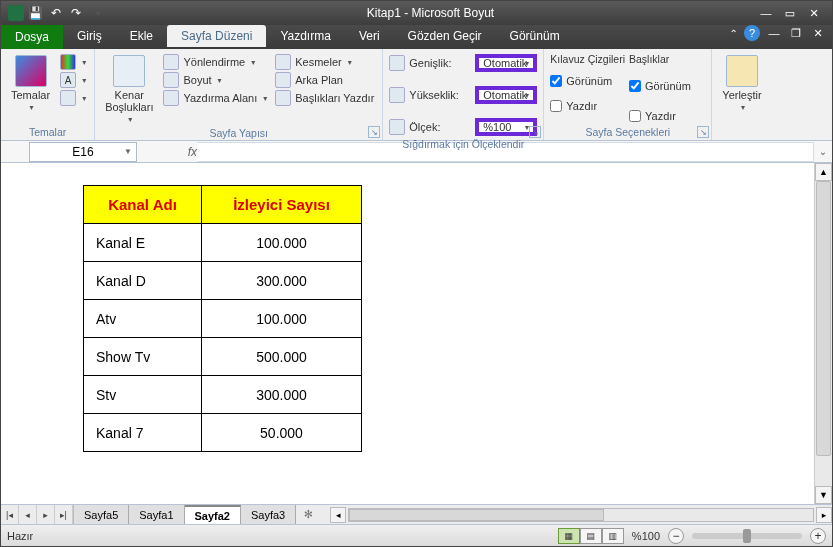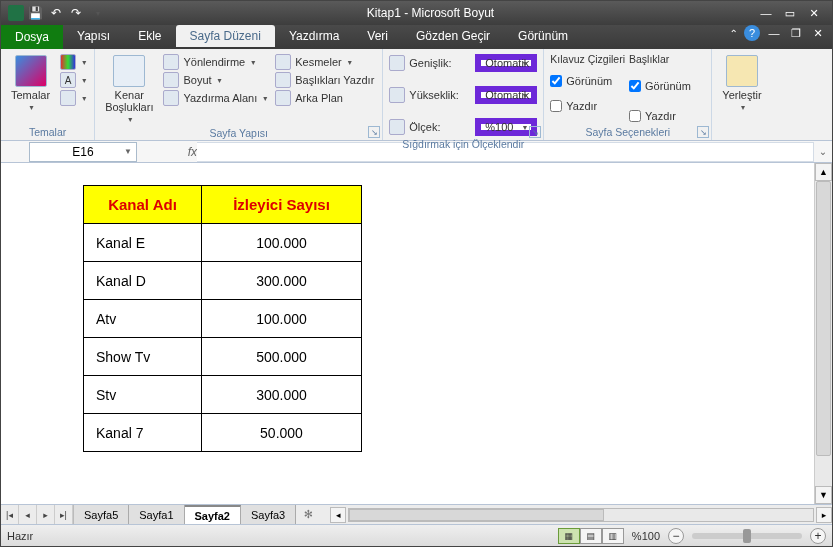--- a/index.html
+++ b/index.html
@@ -27,21 +27,21 @@
 .ribbon { height: 92px; background: #f1f1f1; border-bottom: 1px solid #b7c4d6; display: flex; font-size: 11px; color: #333; }
 .group { border-right: 1px solid #ccd8e6; padding: 4px 6px 2px; display: flex; flex-direction: column; justify-content: space-between; position:relative; }
 .group-label { text-align: center; color: #5a7aa0; font-size: 10.5px; padding-top: 1px; }
 .group-body { display: flex; align-items: flex-start; gap: 4px; flex: 1; }
 .big-btn { display: flex; flex-direction: column; align-items: center; gap: 2px; padding: 2px 4px; cursor: pointer; }
 .big-btn .ic { width: 32px; height: 32px; background: #e7eef6; border: 1px solid #9db8d2; border-radius: 2px; }
 .small-list { display: flex; flex-direction: column; gap: 0px; }
 .small-item { display: flex; align-items: center; gap: 4px; padding: 1px 2px; cursor: pointer; white-space: nowrap; }
 .sm-ic { width: 16px; height: 16px; background: #e0e8f0; border: 1px solid #aac; border-radius: 2px; flex-shrink:0; }
 .dd { font-size: 8px; color: #555; margin-left: 2px; }
-.combo { height: 18px; border: 6px solid #6d28d9; background: #fff; font-size: 11px; padding: 0 14px 0 4px; width: 62px; position: relative; display:flex; align-items:center; }
+.combo { height: 18px; border: 4px solid #6d28d9; background: #fff; font-size: 11px; padding: 0 14px 0 4px; width: 62px; position: relative; display:flex; align-items:center; }
 .combo::after { content: "▼"; position: absolute; right: 3px; font-size: 7px; color: #555; }
 .scale-row { display:flex; align-items:center; gap:4px; height:20px; }
 .scale-lbl { width: 62px; text-align:left; }
 .chk { display:flex; align-items:center; gap:4px; height:18px; }
 .chk input { width: 12px; height: 12px; }
 .dialog-launcher { position:absolute; right:2px; bottom:2px; width:12px; height:12px; border:1px solid #9db8d2; font-size:8px; display:flex; align-items:center; justify-content:center; cursor:pointer; color:#5a7aa0; }
 
 
 .fbar { height: 22px; border-bottom: 1px solid #b7c4d6; display: flex; align-items: center; background: #f6f6f6; font-size: 12px; }
 .namebox { width: 108px; height: 20px; border: 1px solid #abc; background: #fff; text-align: center; margin-left: 28px; position: relative; display:flex; align-items:center; justify-content:center; }
@@ -102,21 +102,21 @@
   <div class="title-center">Kitap1 - Microsoft Boyut</div>
   <div class="win-controls">
     <div class="win-btn">—</div>
     <div class="win-btn">▭</div>
     <div class="win-btn">✕</div>
   </div>
 </div>
 
 <div class="ribbon-tabs">
   <div class="tab-file">Dosya</div>
-  <div class="tab">Yapısı</div>
+  <div class="tab">Giriş</div>
     <div class="tab">Ekle</div>
     <div class="tab active">Sayfa Düzeni</div>
     <div class="tab">Yazdırma</div>
     <div class="tab">Veri</div>
     <div class="tab">Gözden Geçir</div>
     <div class="tab">Görünüm</div>
   <div class="help-area">
     <div style="font-size:10px;">⌃</div>
     <div class="help-circle">?</div>
     <div class="rib-win-btn">—</div>
@@ -178,25 +178,25 @@
           </div>
       </div>
       <div class="small-list">
         <div class="small-item">
             <div class="sm-ic"></div>
             <span>Kesmeler</span>
             <span class="dd">▾</span>
           </div>
         <div class="small-item">
             <div class="sm-ic"></div>
+            <span>Arka Plan</span>
+          </div>
+        <div class="small-item">
+            <div class="sm-ic"></div>
             <span>Başlıkları Yazdır</span>
-          </div>
-        <div class="small-item">
-            <div class="sm-ic"></div>
-            <span>Arka Plan</span>
           </div>
       </div>
     </div>
     <div class="group-label">Sayfa Yapısı</div>
     <div class="dialog-launcher">↘</div>
   </div>
 
   <div class="group" style="min-width:160px;">
     <div class="group-body" style="flex-direction:column; gap:12px;">
       <div class="scale-row">

